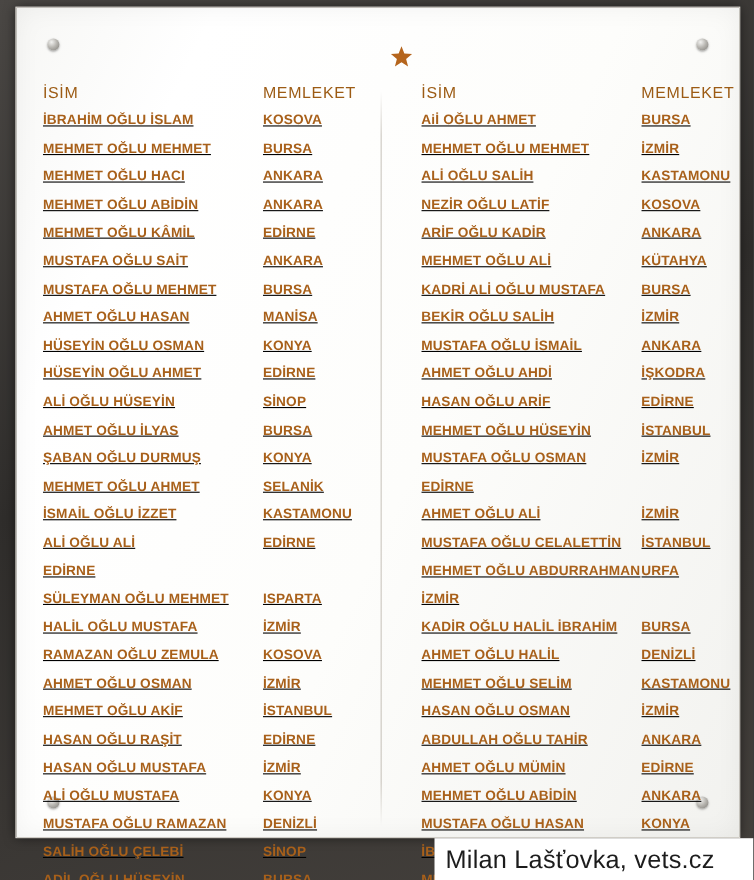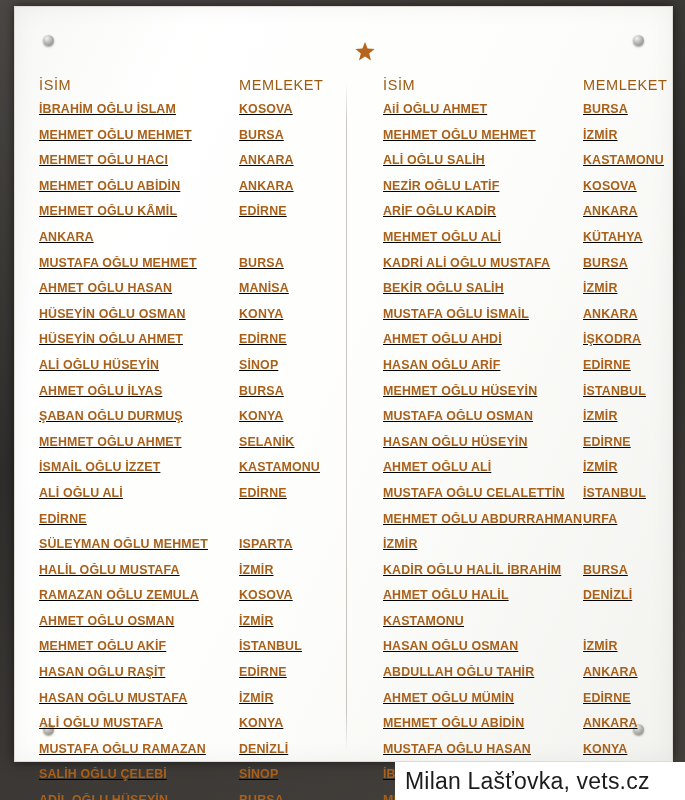--- a/index.html
+++ b/index.html
@@ -178,20 +178,21 @@
           </div>
           <div class="row">
             <div class="cell-name">MEHMET OĞLU ABİDİN</div>
             <div class="cell-town">ANKARA</div>
           </div>
           <div class="row">
             <div class="cell-name">MEHMET OĞLU KÂMİL</div>
             <div class="cell-town">EDİRNE</div>
           </div>
           <div class="row">
+            <div class="cell-name">MUSTAFA OĞLU SAİT</div>
             <div class="cell-town">ANKARA</div>
           </div>
           <div class="row">
             <div class="cell-name">MUSTAFA OĞLU MEHMET</div>
             <div class="cell-town">BURSA</div>
           </div>
           <div class="row">
             <div class="cell-name">AHMET OĞLU HASAN</div>
             <div class="cell-town">MANİSA</div>
           </div>
@@ -329,21 +330,20 @@
           </div>
           <div class="row">
             <div class="cell-name">MEHMET OĞLU HÜSEYİN</div>
             <div class="cell-town">İSTANBUL</div>
           </div>
           <div class="row">
             <div class="cell-name">MUSTAFA OĞLU OSMAN</div>
             <div class="cell-town">İZMİR</div>
           </div>
           <div class="row">
-            <div class="cell-name">HASAN OĞLU HÜSEYİN</div>
             <div class="cell-town">EDİRNE</div>
           </div>
           <div class="row">
             <div class="cell-name">AHMET OĞLU ALİ</div>
             <div class="cell-town">İZMİR</div>
           </div>
           <div class="row">
             <div class="cell-name">MUSTAFA OĞLU CELALETTİN</div>
             <div class="cell-town">İSTANBUL</div>
           </div>
@@ -356,20 +356,21 @@
           </div>
           <div class="row">
             <div class="cell-name">KADİR OĞLU HALİL İBRAHİM</div>
             <div class="cell-town">BURSA</div>
           </div>
           <div class="row">
             <div class="cell-name">AHMET OĞLU HALİL</div>
             <div class="cell-town">DENİZLİ</div>
           </div>
           <div class="row">
+            <div class="cell-name">MEHMET OĞLU SELİM</div>
             <div class="cell-town">KASTAMONU</div>
           </div>
           <div class="row">
             <div class="cell-name">HASAN OĞLU OSMAN</div>
             <div class="cell-town">İZMİR</div>
           </div>
           <div class="row">
             <div class="cell-name">ABDULLAH OĞLU TAHİR</div>
             <div class="cell-town">ANKARA</div>
           </div>

